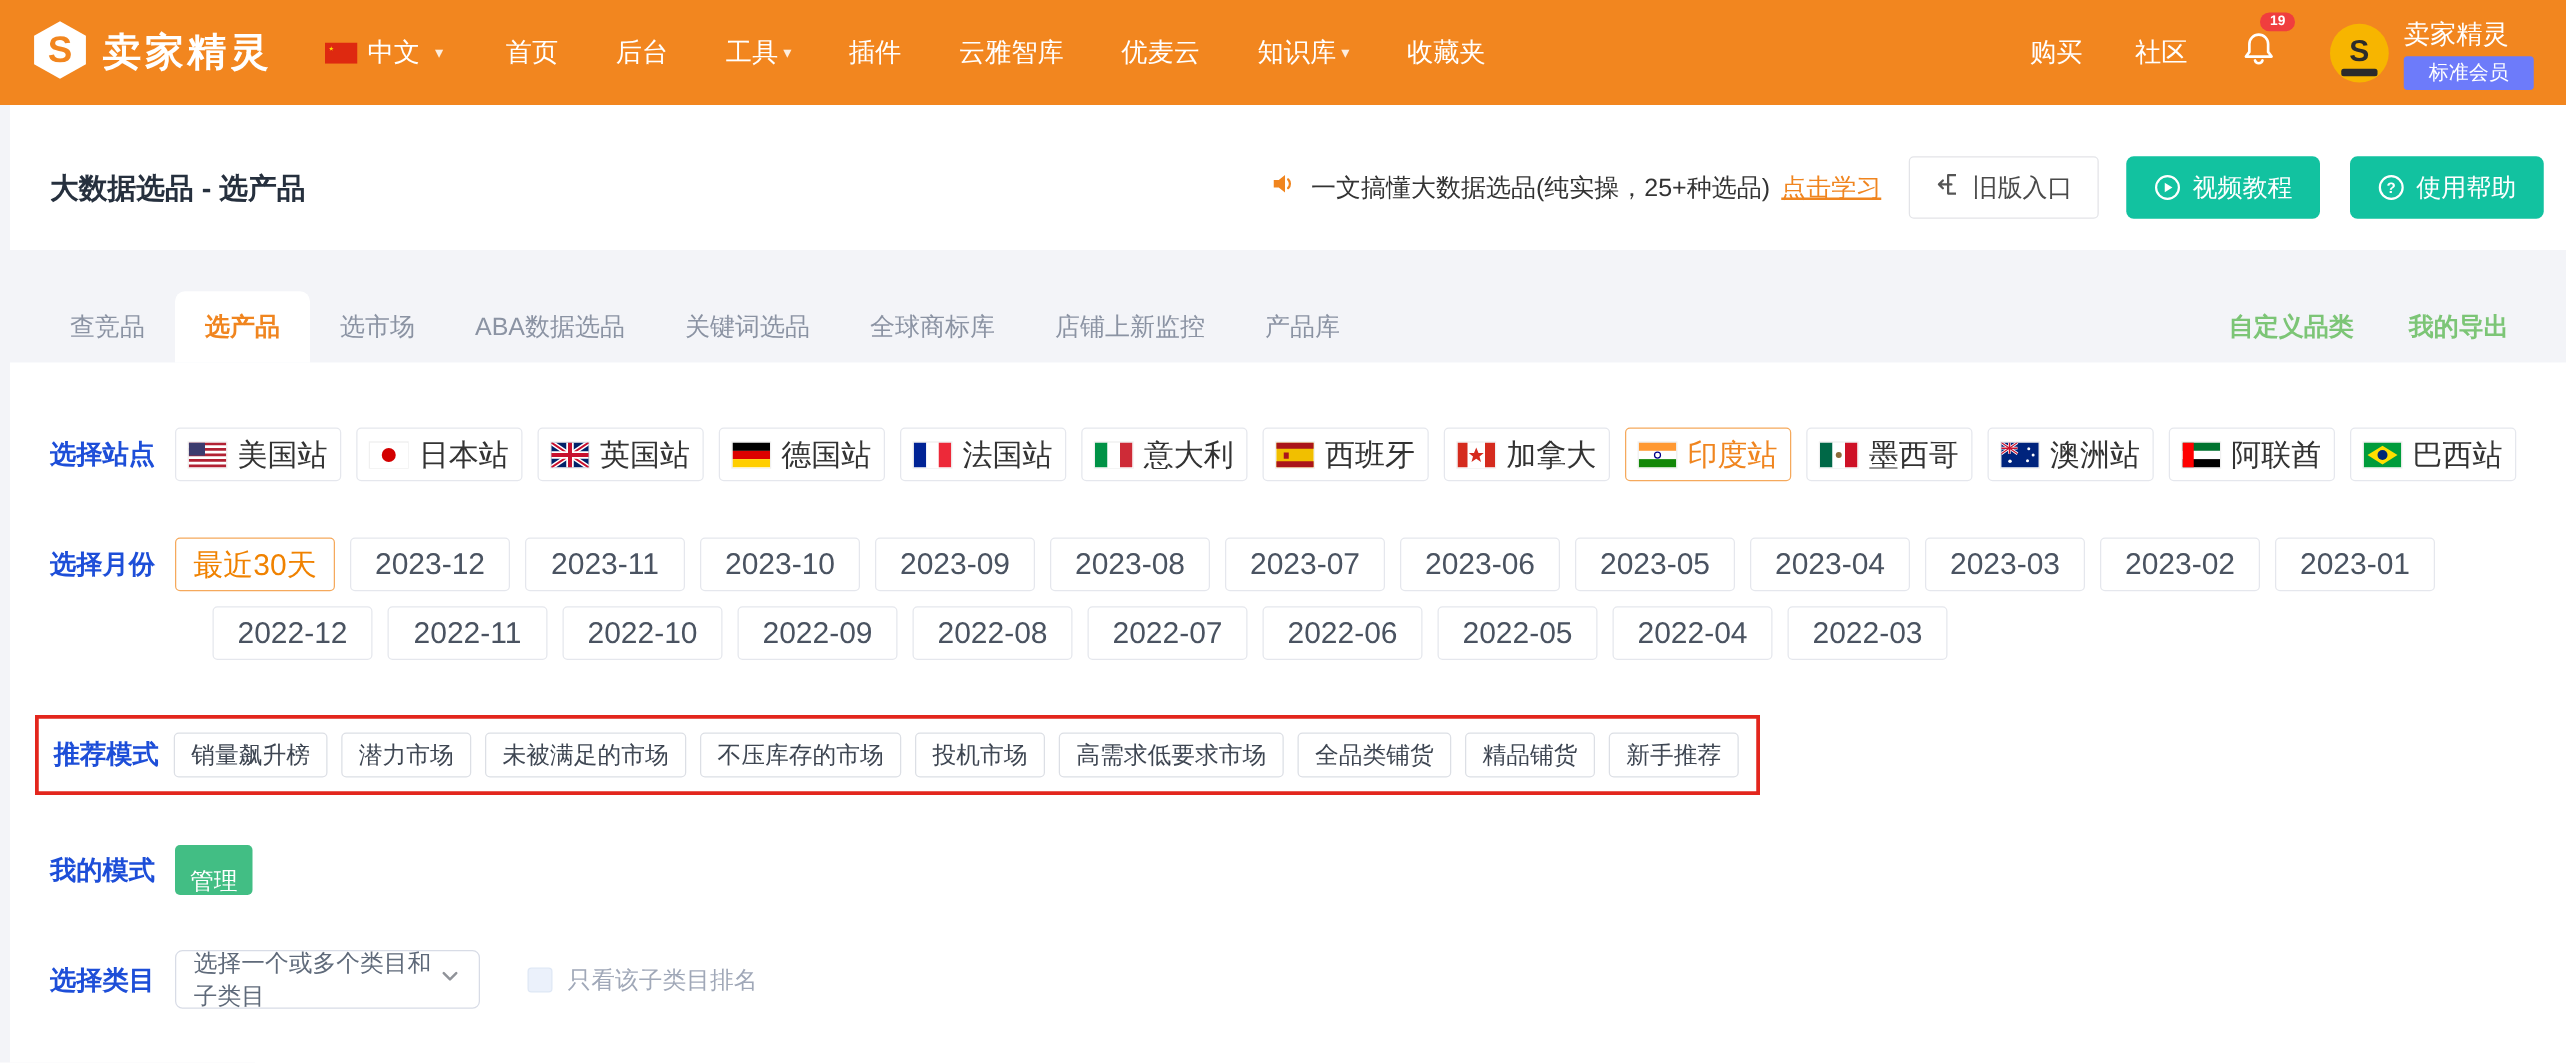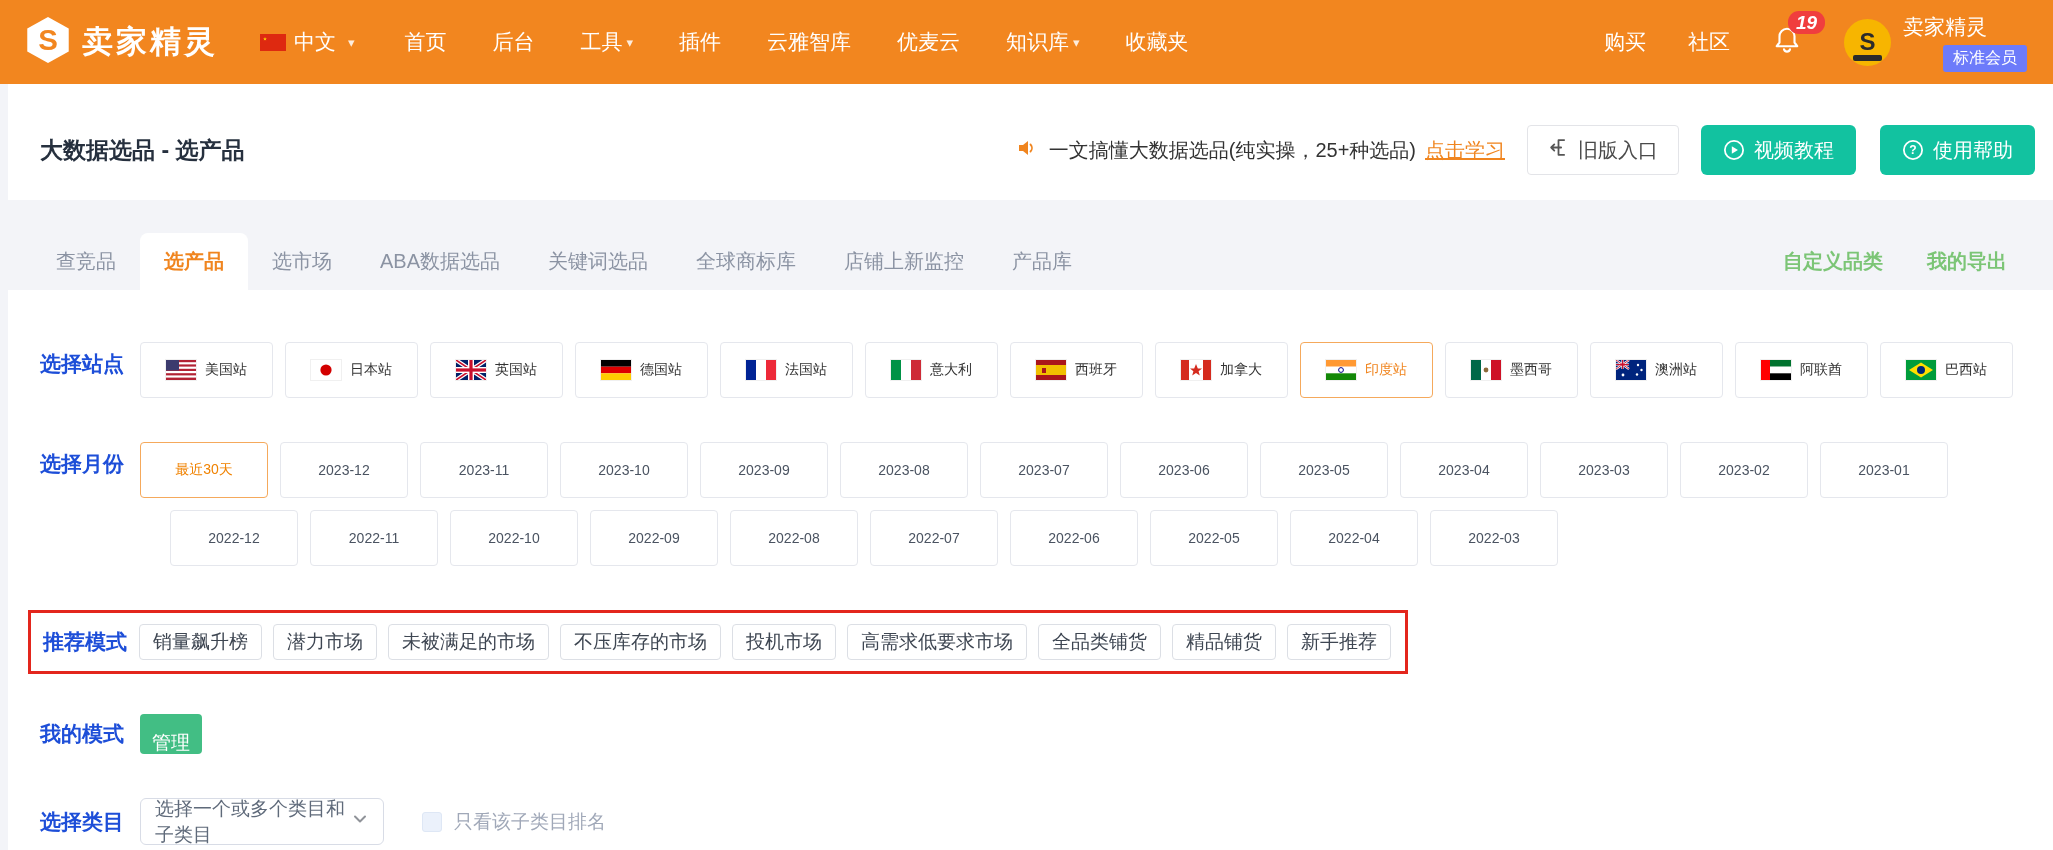--- a/index.html
+++ b/index.html
@@ -20,33 +20,33 @@
   .brand-text { font-size: 31px; font-weight: bold; letter-spacing: 3px; }
   .lang { display: flex; align-items: center; gap: 8px; margin-left: 42px; font-size: 21px; cursor: pointer; }
   .lang .flag-cn svg { display: block; }
   .caret { font-size: 13px; opacity: .85; margin-left: 4px; }
   .nav-items { display: flex; align-items: center; gap: 46px; margin-left: 50px; font-size: 21px; }
   .nav-item { display: flex; align-items: center; }
   .nav-right { margin-left: auto; display: flex; align-items: center; gap: 42px; font-size: 21px; }
   .bell-wrap { position: relative; cursor: pointer; }
   .bell-badge {
     position: absolute; top: -14px; left: 16px; background: #F03E3E; color: #fff;
-    font-size: 19px; font-weight: bold; border-radius: 11px; padding: 2px 8px; line-height: 1; font-style: italic;
+    font-size: 11px; font-weight: bold; border-radius: 11px; padding: 2px 8px; line-height: 1;
   }
   .user-area { display: flex; align-items: center; gap: 12px; }
   .avatar {
     width: 47px; height: 47px; border-radius: 50%; background: #F7B500;
     display: flex; align-items: center; justify-content: center;
     color: #2b2b2b; font-weight: bold; font-size: 24px; position: relative; overflow: hidden;
   }
   .avatar::after { content: ""; position: absolute; bottom: 5px; left: 9px; right: 9px; height: 6px; background: #2b2b2b; border-radius: 2px; }
   .member { display: flex; flex-direction: column; align-items: flex-start; gap: 4px; }
   .member-name { font-size: 21px; }
   .member-badge {
-    background: #6D7BFA; color: #fff; font-size: 16px; padding: 3px 10px; border-radius: 3px; margin-left: 40px;
+    background: #6D7BFA; color: #fff; font-size: 16px; padding: 3px 20px; border-radius: 3px;
   }
 
   
   .page-header {
     margin-left: 8px; background: #fff; height: 116px;
     display: flex; align-items: center; padding: 16px 18px 0 32px; gap: 22px; white-space: nowrap;
   }
   .page-title { font-size: 23px; font-weight: bold; color: #26303E; }
   .announce { margin-left: auto; display: flex; align-items: center; gap: 9px; font-size: 20px; color: #333; }
   .announce .learn { color: #F0851F; text-decoration: underline; }
@@ -71,22 +71,22 @@
   .tab-links { margin-left: auto; display: flex; gap: 44px; padding: 15px 14px; }
   .tab-link { color: #7CC576; font-size: 20px; font-weight: bold; }
 
   
   .panel { margin-left: 8px; background: #fff; min-height: 546px; padding: 52px 32px 30px 32px; }
   .frow { display: flex; align-items: flex-start; margin-bottom: 44px; }
   .flabel { width: 86px; flex-shrink: 0; margin-right: 14px; font-size: 21px; font-weight: bold; color: #1d4ed8; line-height: 44px; }
   .pills { display: flex; flex-wrap: wrap; gap: 12px; align-items: center; }
   .pill {
     display: inline-flex; align-items: center; justify-content: center; gap: 9px;
-    height: 56px; padding: 0 20px; background: #fff; border: 1px solid #E5E7ED; border-radius: 4px;
-    font-size: 14px; color: #333; cursor: pointer; white-space: nowrap;
+    height: 43px; padding: 0 4px; background: #fff; border: 1px solid #E5E7ED; border-radius: 4px;
+    font-size: 24px; color: #333; cursor: pointer; white-space: nowrap;
   }
   .site-pill { min-width: 133px; }
   .site-pill .flag svg { display: block; box-shadow: 0 0 0 1px rgba(0,0,0,.06); }
   .pill.selected { border-color: #F5A95C; color: #F0851F; }
   .month-pill { min-width: 128px; color: #4A5361; }
   .month-pill.selected { color: #F08200; border-color: #F5A95C; }
   .month-col { display: flex; flex-direction: column; gap: 12px; }
   .month-row2 { margin-left: 30px; }
 
   .mode-outer { margin-bottom: 40px; }

